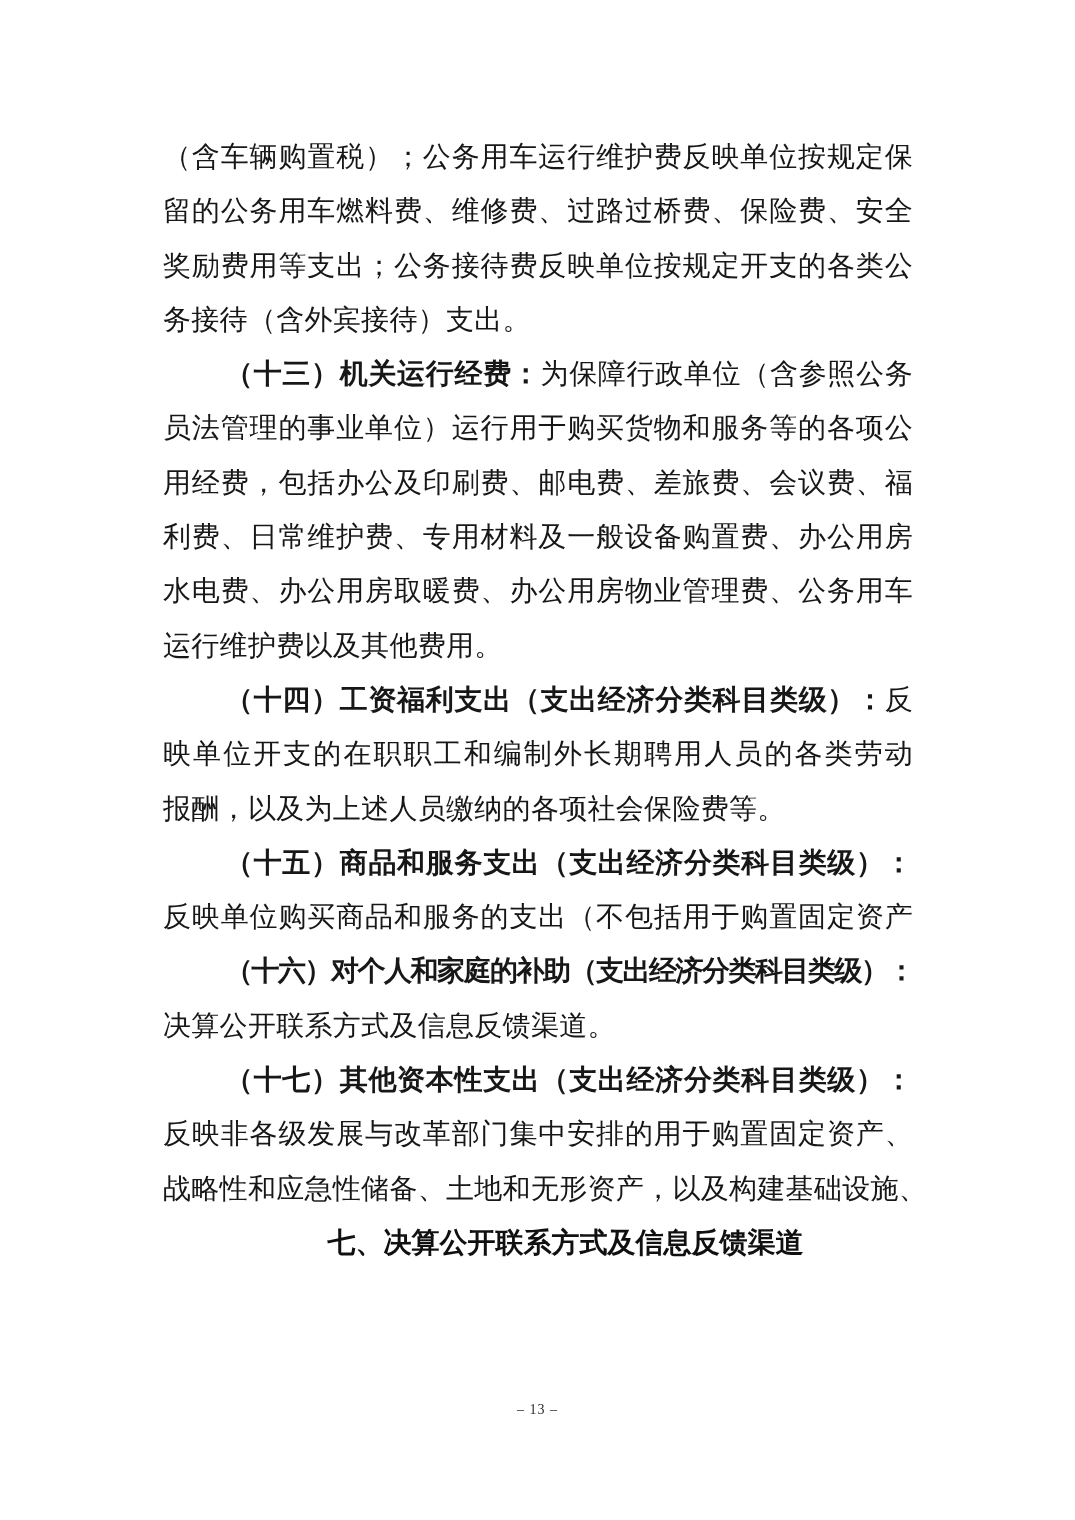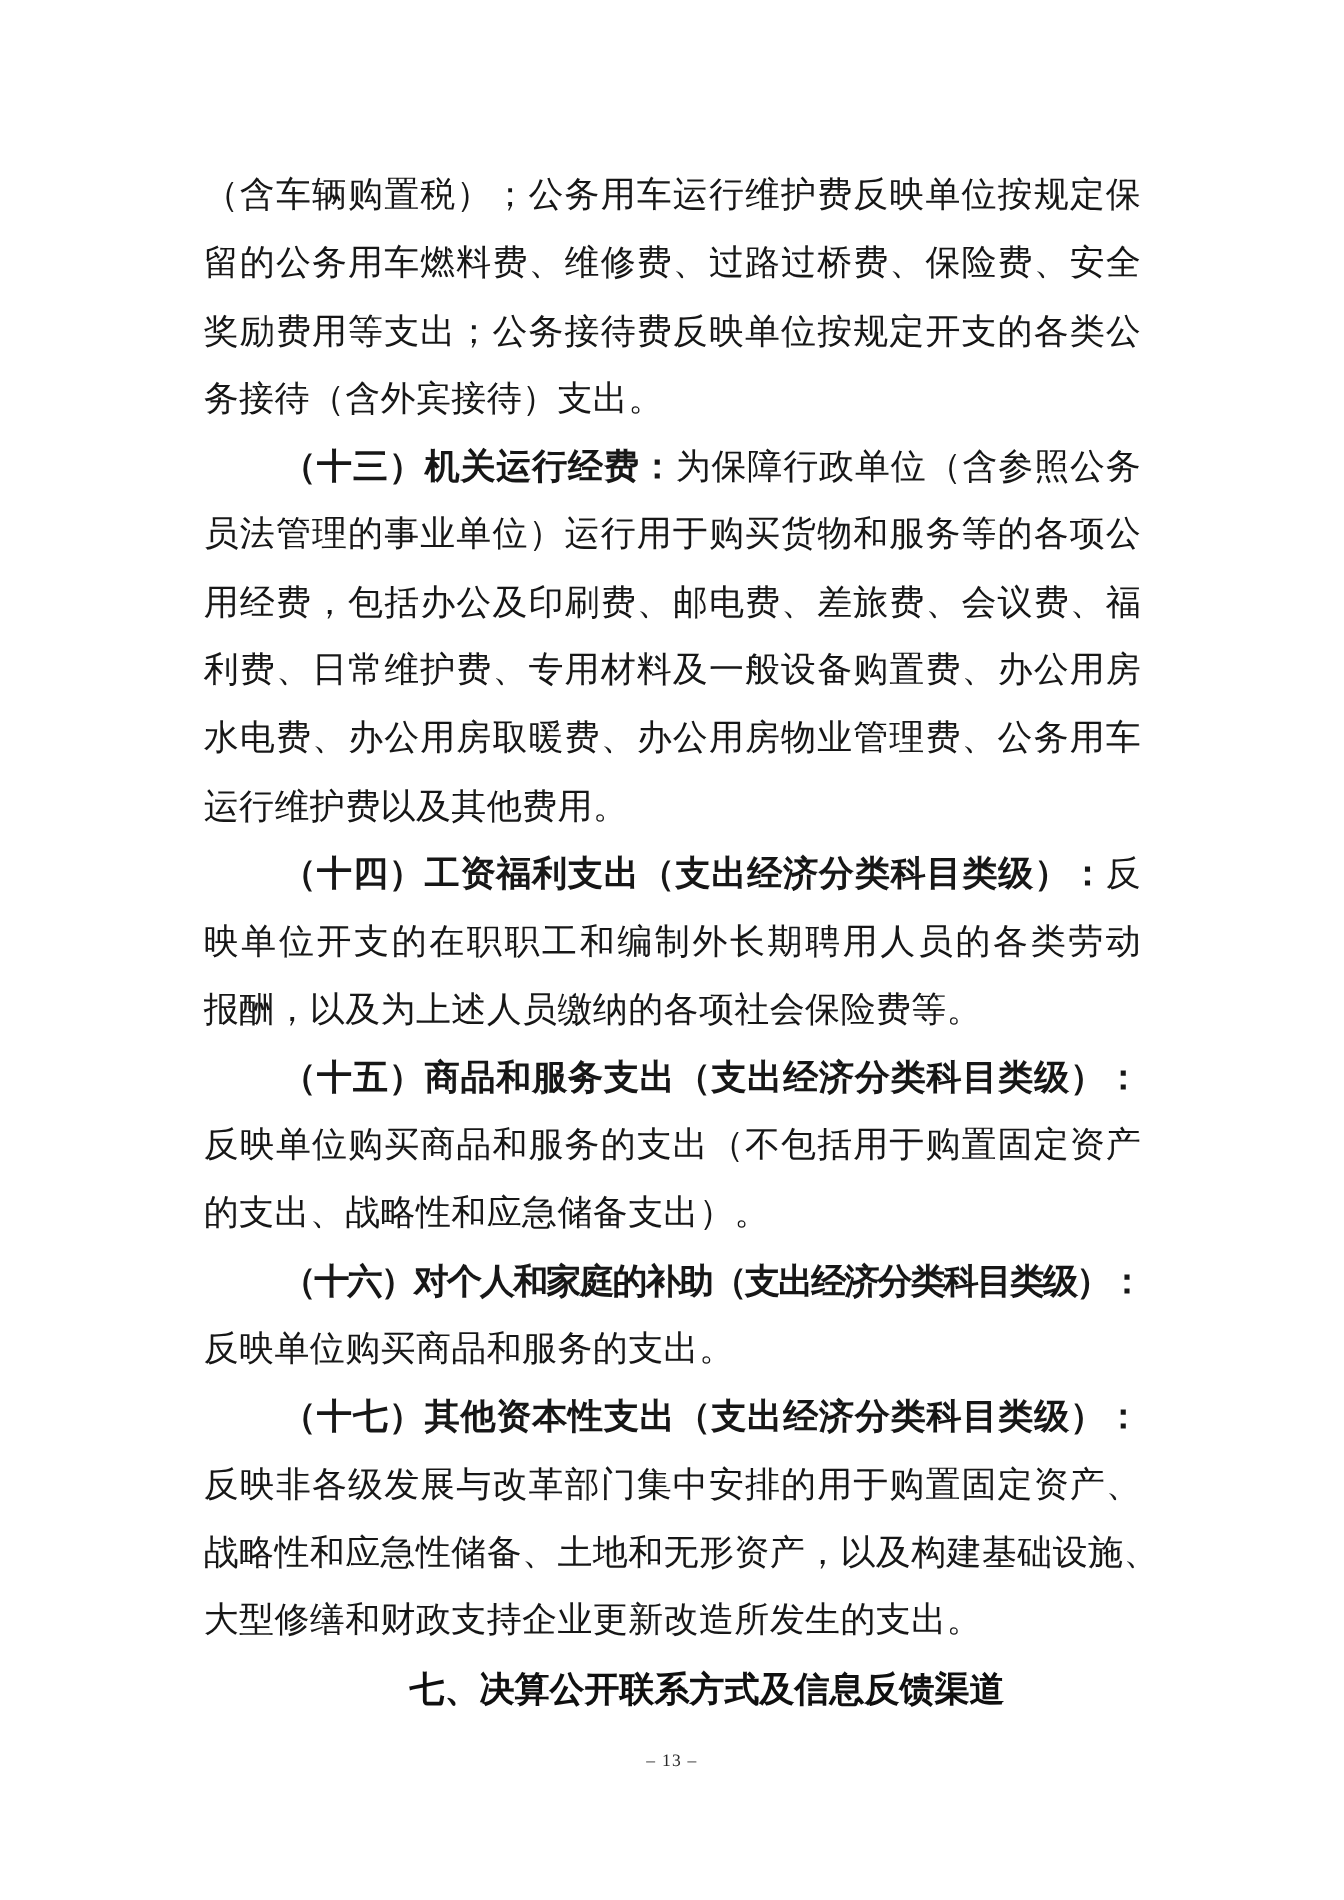--- a/index.html
+++ b/index.html
@@ -75,27 +75,25 @@
     <div class="line"><span class="b"></span><span>利费、日常维护费、专用材料及一般设备购置费、办公用房</span></div>
     <div class="line"><span class="b"></span><span>水电费、办公用房取暖费、办公用房物业管理费、公务用车</span></div>
     <div class="line end"><span class="b"></span><span>运行维护费以及其他费用。</span></div>
 
     <div class="line ind"><span class="b">（十四）工资福利支出（支出经济分类科目类级）：</span><span>反</span></div>
     <div class="line"><span class="b"></span><span>映单位开支的在职职工和编制外长期聘用人员的各类劳动</span></div>
     <div class="line end"><span class="b"></span><span>报酬，以及为上述人员缴纳的各项社会保险费等。</span></div>
 
     <div class="line ind"><span class="b">（十五）商品和服务支出（支出经济分类科目类级）：</span><span></span></div>
     <div class="line"><span class="b"></span><span>反映单位购买商品和服务的支出（不包括用于购置固定资产</span></div>
-    <div class="line end"><span class="b"></span><span>的支出、战略性和应急储备支出）。</span></div>
 
     <div class="line ind tight"><span class="b">（十六）对个人和家庭的补助（支出经济分类科目类级）：</span><span></span></div>
-    <div class="line end"><span class="b"></span><span>反映单位购买商品和服务的支出。</span></div>
+    <div class="line end"><span class="b"></span><span>决算公开联系方式及信息反馈渠道。</span></div>
 
     <div class="line ind"><span class="b">（十七）其他资本性支出（支出经济分类科目类级）：</span><span></span></div>
     <div class="line"><span class="b"></span><span>反映非各级发展与改革部门集中安排的用于购置固定资产、</span></div>
     <div class="line"><span class="b"></span><span>战略性和应急性储备、土地和无形资产，以及构建基础设施、</span></div>
-    <div class="line end"><span class="b"></span><span>大型修缮和财政支持企业更新改造所发生的支出。</span></div>
 
     <div class="heading">七、决算公开联系方式及信息反馈渠道</div>
   </div>
 
   <div class="page-num">– 13 –</div>
 </div>
 
 </body></html>

